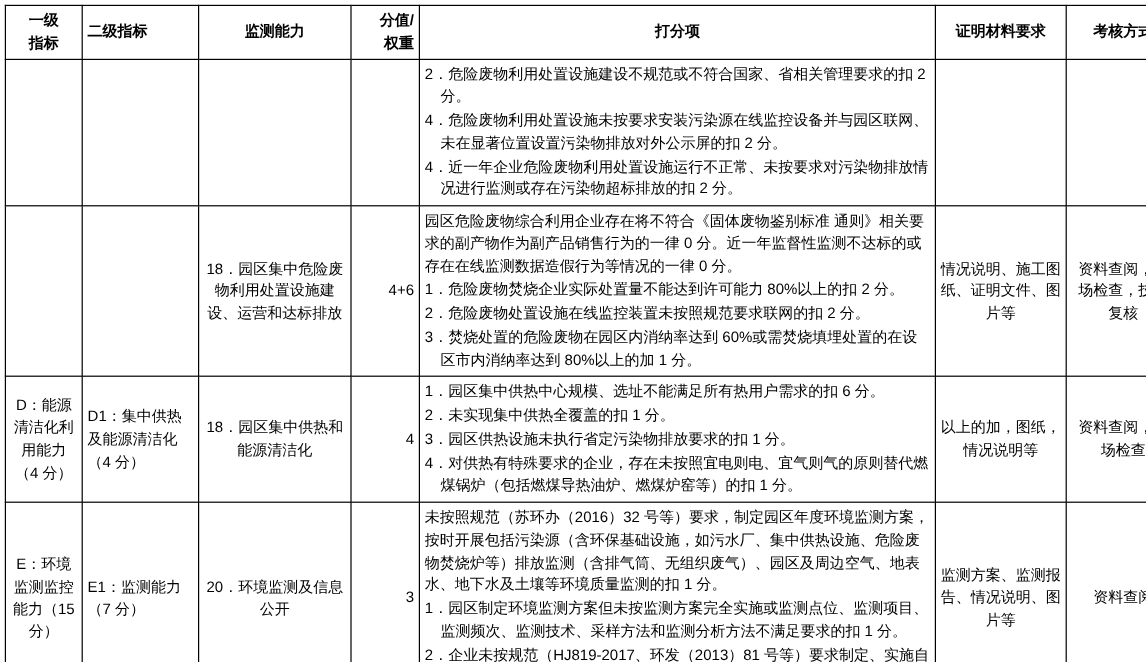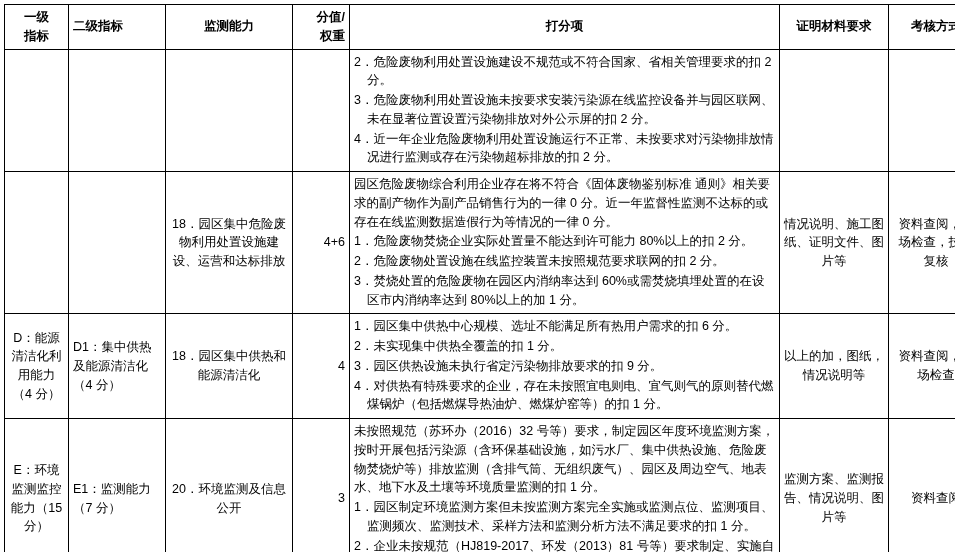--- a/index.html
+++ b/index.html
@@ -87,21 +87,21 @@
     </thead>
     <tbody>
 
       <tr>
         <td class="c-lvl1"></td>
         <td class="c-lvl2"></td>
         <td class="c-detail"></td>
         <td class="c-score"></td>
         <td class="c-items items-cell">
           <div class="item-line">2．危险废物利用处置设施建设不规范或不符合国家、省相关管理要求的扣 2 分。</div>
-          <div class="item-line">3．危险废物利用处置设施未按要求安装污染源在线监控设备并与园区联网、未在显著位置设置污染物排放对外公示屏的扣 2 分。</div>
+          <div class="item-line">4．危险废物利用处置设施未按要求安装污染源在线监控设备并与园区联网、未在显著位置设置污染物排放对外公示屏的扣 2 分。</div>
           <div class="item-line">4．近一年企业危险废物利用处置设施运行不正常、未按要求对污染物排放情况进行监测或存在污染物超标排放的扣 2 分。</div>
         </td>
         <td class="c-proof"></td>
         <td class="c-method"></td>
       </tr>
 
       <tr>
         <td class="c-lvl1"></td>
         <td class="c-lvl2"></td>
         <td class="c-detail">18．园区集中危险废物利用处置设施建设、运营和达标排放</td>
@@ -117,21 +117,21 @@
       </tr>
 
       <tr>
         <td class="c-lvl1">D：能源清洁化利用能力（4 分）</td>
         <td class="c-lvl2">D1：集中供热及能源清洁化（4 分）</td>
         <td class="c-detail">18．园区集中供热和能源清洁化</td>
         <td class="c-score">4</td>
         <td class="c-items items-cell">
           <div class="item-line">1．园区集中供热中心规模、选址不能满足所有热用户需求的扣 6 分。</div>
           <div class="item-line">2．未实现集中供热全覆盖的扣 1 分。</div>
-          <div class="item-line">3．园区供热设施未执行省定污染物排放要求的扣 9 分。</div>
+          <div class="item-line">3．园区供热设施未执行省定污染物排放要求的扣 1 分。</div>
           <div class="item-line">4．对供热有特殊要求的企业，存在未按照宜电则电、宜气则气的原则替代燃煤锅炉（包括燃煤导热油炉、燃煤炉窑等）的扣 1 分。</div>
         </td>
         <td class="c-proof">以上的加，图纸，情况说明等</td>
         <td class="c-method">资料查阅，现场检查</td>
       </tr>
 
       <tr>
         <td class="c-lvl1">E：环境监测监控能力（15 分）</td>
         <td class="c-lvl2">E1：监测能力（7 分）</td>
         <td class="c-detail">20．环境监测及信息公开</td>

